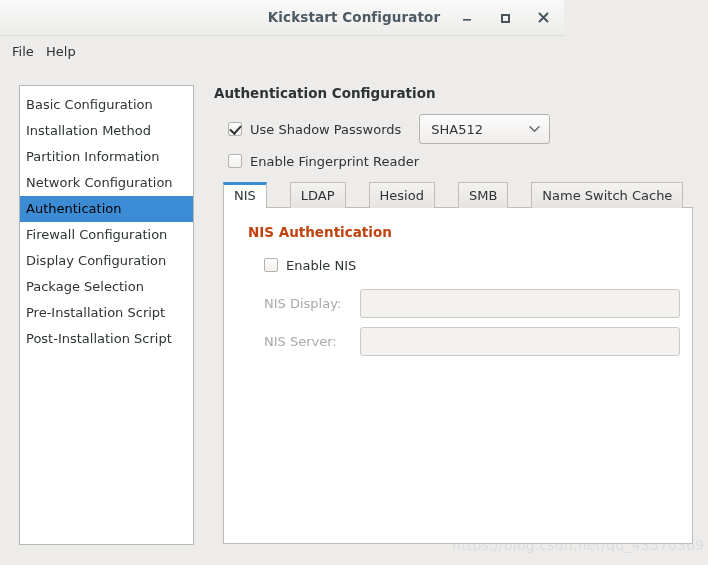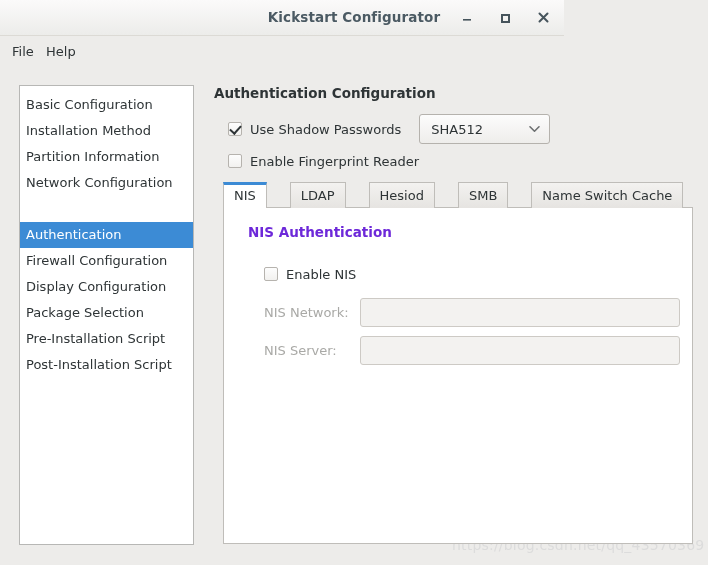--- a/index.html
+++ b/index.html
@@ -94,22 +94,21 @@
     height: 26px;
     line-height: 26px;
     padding-left: 6px;
     font-size: 13px;
     color: #2e3436;
     white-space: nowrap;
     margin-top: 0;
   }
   .sidebar-item.selected {
     background: #3c8bd5;
-    color: #ffffff;
-    margin-top: 26px;
+    color: #000000;
   }
   .sidebar-spacer { height: 6px; }
 
   
   .content {
     position: absolute;
     left: 214px;
     top: 85px;
     width: 480px;
     height: 465px;
@@ -228,22 +227,22 @@
     height: 337px;
     box-sizing: border-box;
     margin-top: -1px;
     position: relative;
     z-index: 1;
     padding: 16px 16px 0 16px;
   }
   .panel-title {
     font-size: 13.5px;
     font-weight: bold;
-    color: #6d28d9;
-    margin: 0 0 23px 8px;
+    color: #c2410c;
+    margin: 0 0 14px 8px;
   }
   .form-row {
     display: flex;
     align-items: center;
     height: 30px;
     margin-left: 24px;
     margin-bottom: 8px;
   }
   .form-row.chkline { height: 22px; margin-bottom: 12px; }
   .field-label {
@@ -350,21 +349,21 @@
 
     <div class="tab-panel">
       <div class="panel-title">NIS Authentication</div>
 
       <div class="form-row chkline">
         <span class="checkbox"></span>
         <span class="chk-label">Enable NIS</span>
       </div>
 
       <div class="form-row">
-        <span class="field-label">NIS Network:</span>
+        <span class="field-label">NIS Display:</span>
         <input class="text-input" type="text" disabled="" placeholder="" style="">
       </div>
 
 
       <div class="form-row">
         <span class="field-label">NIS Server:</span>
         <input class="text-input" type="text" disabled="" placeholder="" style="">
       </div>
     </div>
   </div>

